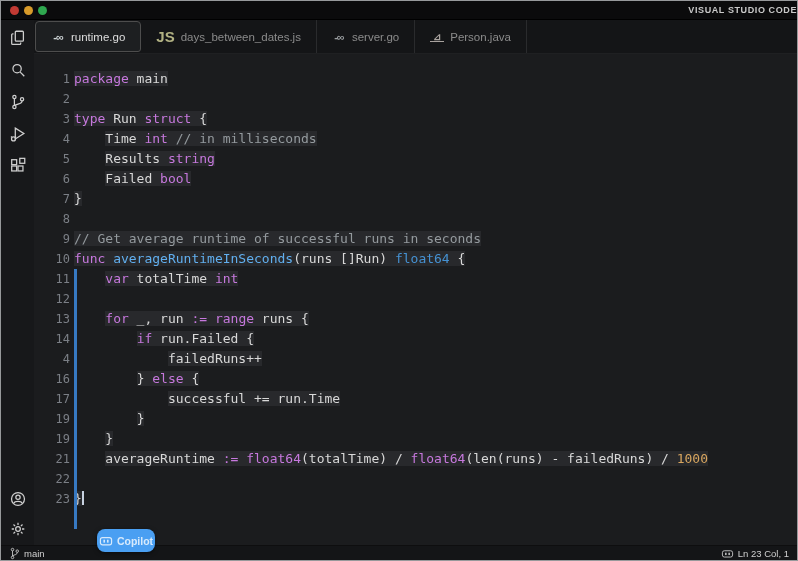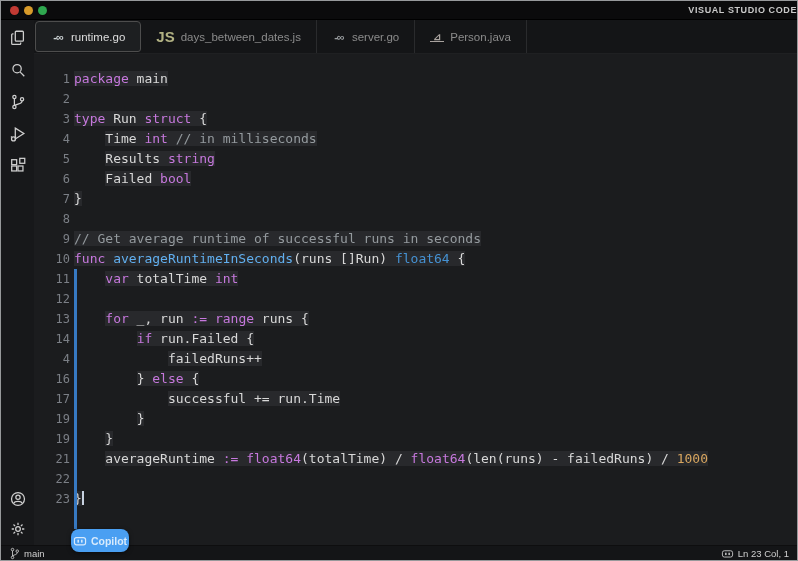--- a/index.html
+++ b/index.html
@@ -46,21 +46,21 @@
   .s-num { color:var(--c-num); }
   .s-cm { color:var(--c-cm); }
   .modified-bar { position:absolute; left:40px; top:215px; width:2.5px; height:260px; background:#3779c2; }
   .cursor { display:inline-block; width:2px; height:14px; background:#c8d2e0; vertical-align:-2px; }
   
   .statusbar { height:15px; flex:0 0 15px; background:#141517; color:#cfcfcf; font-size:9.5px;
                display:flex; align-items:center; justify-content:space-between; padding:0 8px; border-top:1px solid #0e0e0f; }
   .sb-item { display:flex; align-items:center; gap:4px; cursor:pointer; }
   .sb-item svg { stroke:#cfcfcf; fill:none; stroke-width:1.1; }
   
-  .copilot-btn { position:absolute; left:70px; top:528px; width:58px; height:23px; background:#4a9ff2;
+  .copilot-btn { position:absolute; left:96px; top:528px; width:58px; height:23px; background:#4a9ff2;
                  border-radius:8px; display:flex; align-items:center; justify-content:center; gap:4px;
                  box-shadow:0 1px 4px rgba(0,0,0,.5); cursor:pointer; }
   .copilot-btn span { color:rgba(255,255,255,.78); font-size:10.5px; font-weight:bold; }
   .copilot-btn svg { stroke:rgba(255,255,255,.78); fill:none; stroke-width:1.4; }
 </style>
 </head>
 <body>
 
 <div class="window">
 

